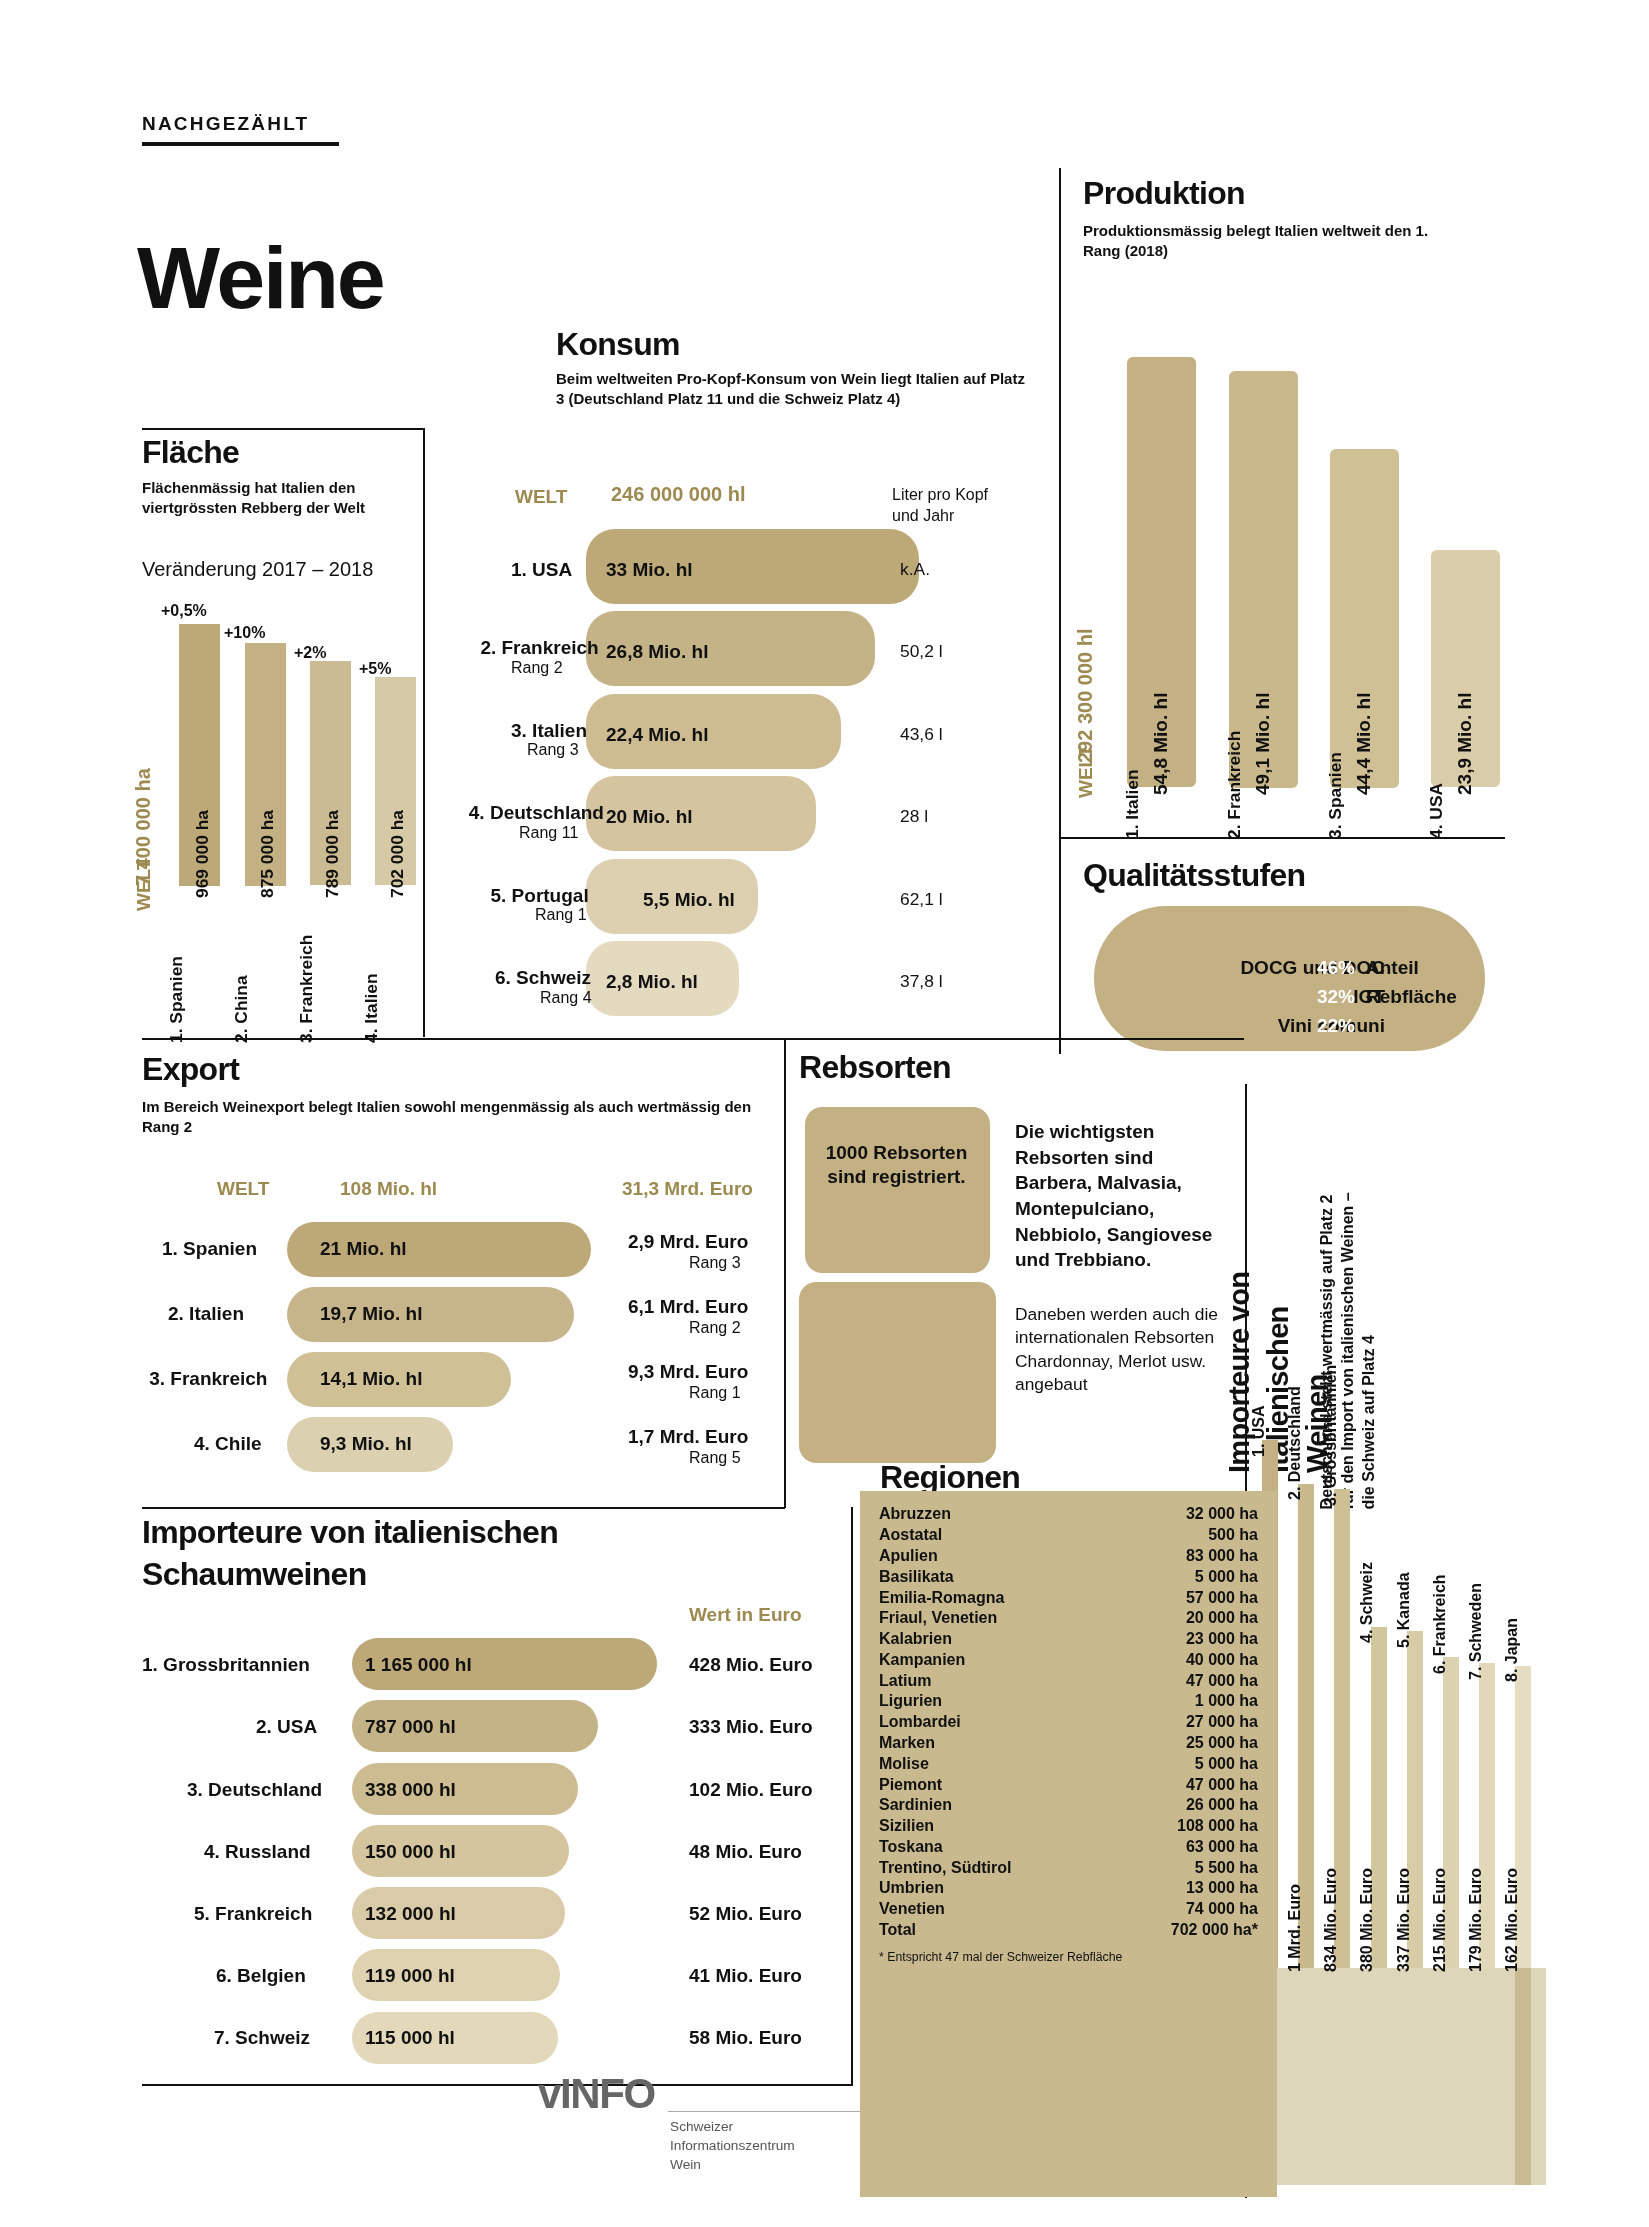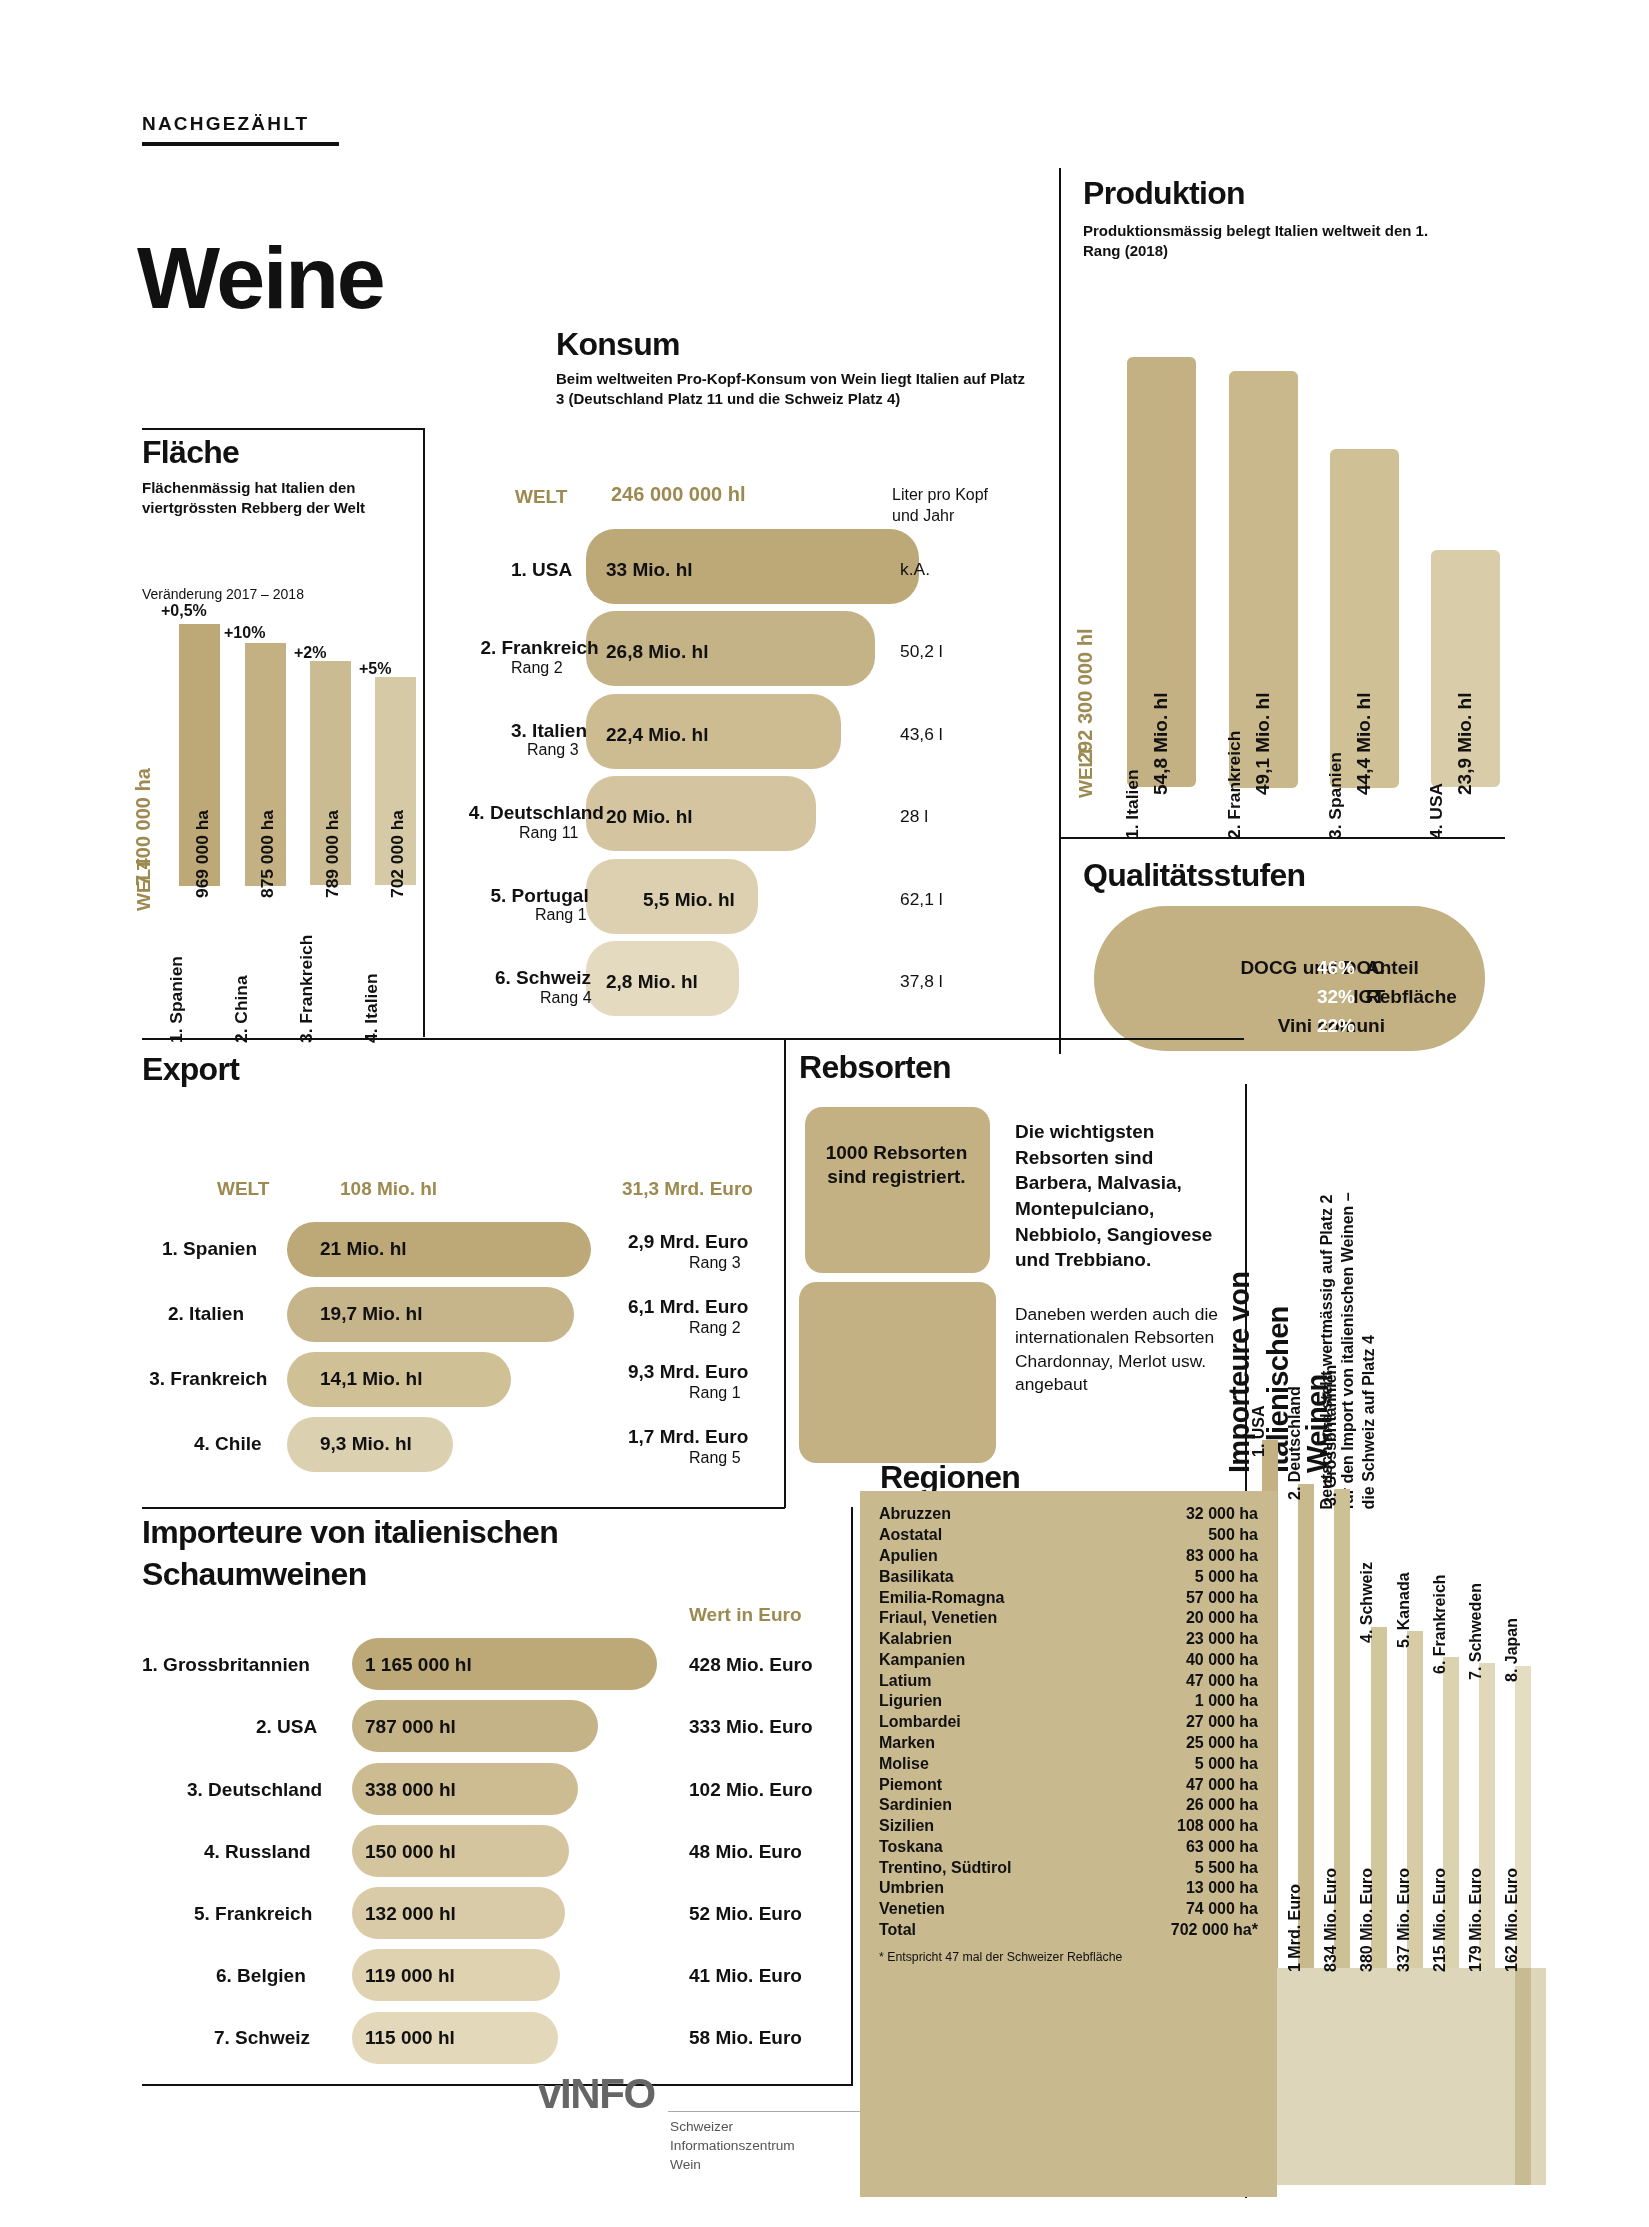--- a/index.html
+++ b/index.html
@@ -21,21 +21,21 @@
 
   
   #kicker{left:142px;top:113px;font-size:19px;font-weight:bold;letter-spacing:2.2px;}
   #kicker-rule{left:142px;top:142px;width:197px;height:4.3px;}
   #title1{left:137px;top:152px;font-size:88px;font-weight:bold;letter-spacing:-2.2px;line-height:.93;}
   #title2{left:137px;top:237px;font-size:88px;font-weight:bold;letter-spacing:-2.2px;line-height:.93;}
 
   
   .sec-h{font-size:32px;font-weight:bold;letter-spacing:-0.7px;}
   .sec-sub{font-size:15px;font-weight:bold;line-height:1.35;}
-  .sec-note{font-size:14px;line-height:1.35;margin-top:29px;}
+  .sec-note{font-size:20px;line-height:1.35;}
 
   
   .hline{height:2.2px;background:#111;position:absolute;}
   .vline{width:2.2px;background:#111;position:absolute;}
 
   
   #regionen-box{position:absolute;left:860px;top:1491px;width:417px;height:706px;background:#c9b98f;}
   #regionen-box .row{display:flex;justify-content:space-between;font-size:16px;font-weight:bold;padding:1.4px 19px;}
   #regionen-box .row .v{font-weight:bold;}
   #regionen-foot{font-size:12.3px;font-weight:normal;padding:10px 19px 0 19px;}
@@ -199,20 +199,21 @@
   <div class="abs t26 bold" style="left:1103px;top:986px;width:282px;text-align:right;">IGT</div>
   <div class="abs t26 bold" style="left:1103px;top:1015px;width:282px;text-align:right;">Vini comuni</div>
   <div class="abs t26 bold" style="left:1297px;top:957px;width:58px;text-align:right;color:#ffffff;">46%</div>
   <div class="abs t26 bold" style="left:1297px;top:986px;width:58px;text-align:right;color:#ffffff;">32%</div>
   <div class="abs t26 bold" style="left:1297px;top:1015px;width:58px;text-align:right;color:#ffffff;">22%</div>
   <div class="abs t26 bold" style="left:1366px;top:957px;">Anteil</div>
   <div class="abs t26 bold" style="left:1366px;top:986px;">Rebfläche</div>
 
   <div class="hline" style="left:142px;top:1038px;width:643px;"></div>
   <div class="abs sec-h" style="left:142px;top:1051px;">Export</div>
+  <div class="abs sec-sub" style="left:142px;top:1097px;width:622px;">Im Bereich Weinexport belegt Italien sowohl mengenmässig als auch wertmässig den Rang 2</div>
 
   <div class="abs t26 bold goldtxt" style="left:217px;top:1178px;">WELT</div>
   <div class="abs t26 bold goldtxt" style="left:340px;top:1178px;">108 Mio. hl</div>
   <div class="abs t26 bold goldtxt" style="left:622px;top:1178px;">31,3 Mrd. Euro</div>
 
   <div class="abs" style="left:142px;top:1216px;width:651px;">
     <div class="abs" style="left:145px;top:5.8px;width:304px;height:55px;background:#bda878;border-radius:27.5px;"></div>
     <div class="abs t26 bold" style="left:20px;top:22px;">1. Spanien</div>
     <div class="abs t26 bold" style="left:178px;top:22px;">21 Mio. hl</div>
     <div class="abs t26 bold" style="left:486px;top:14.5px;">2,9 Mrd. Euro</div>

